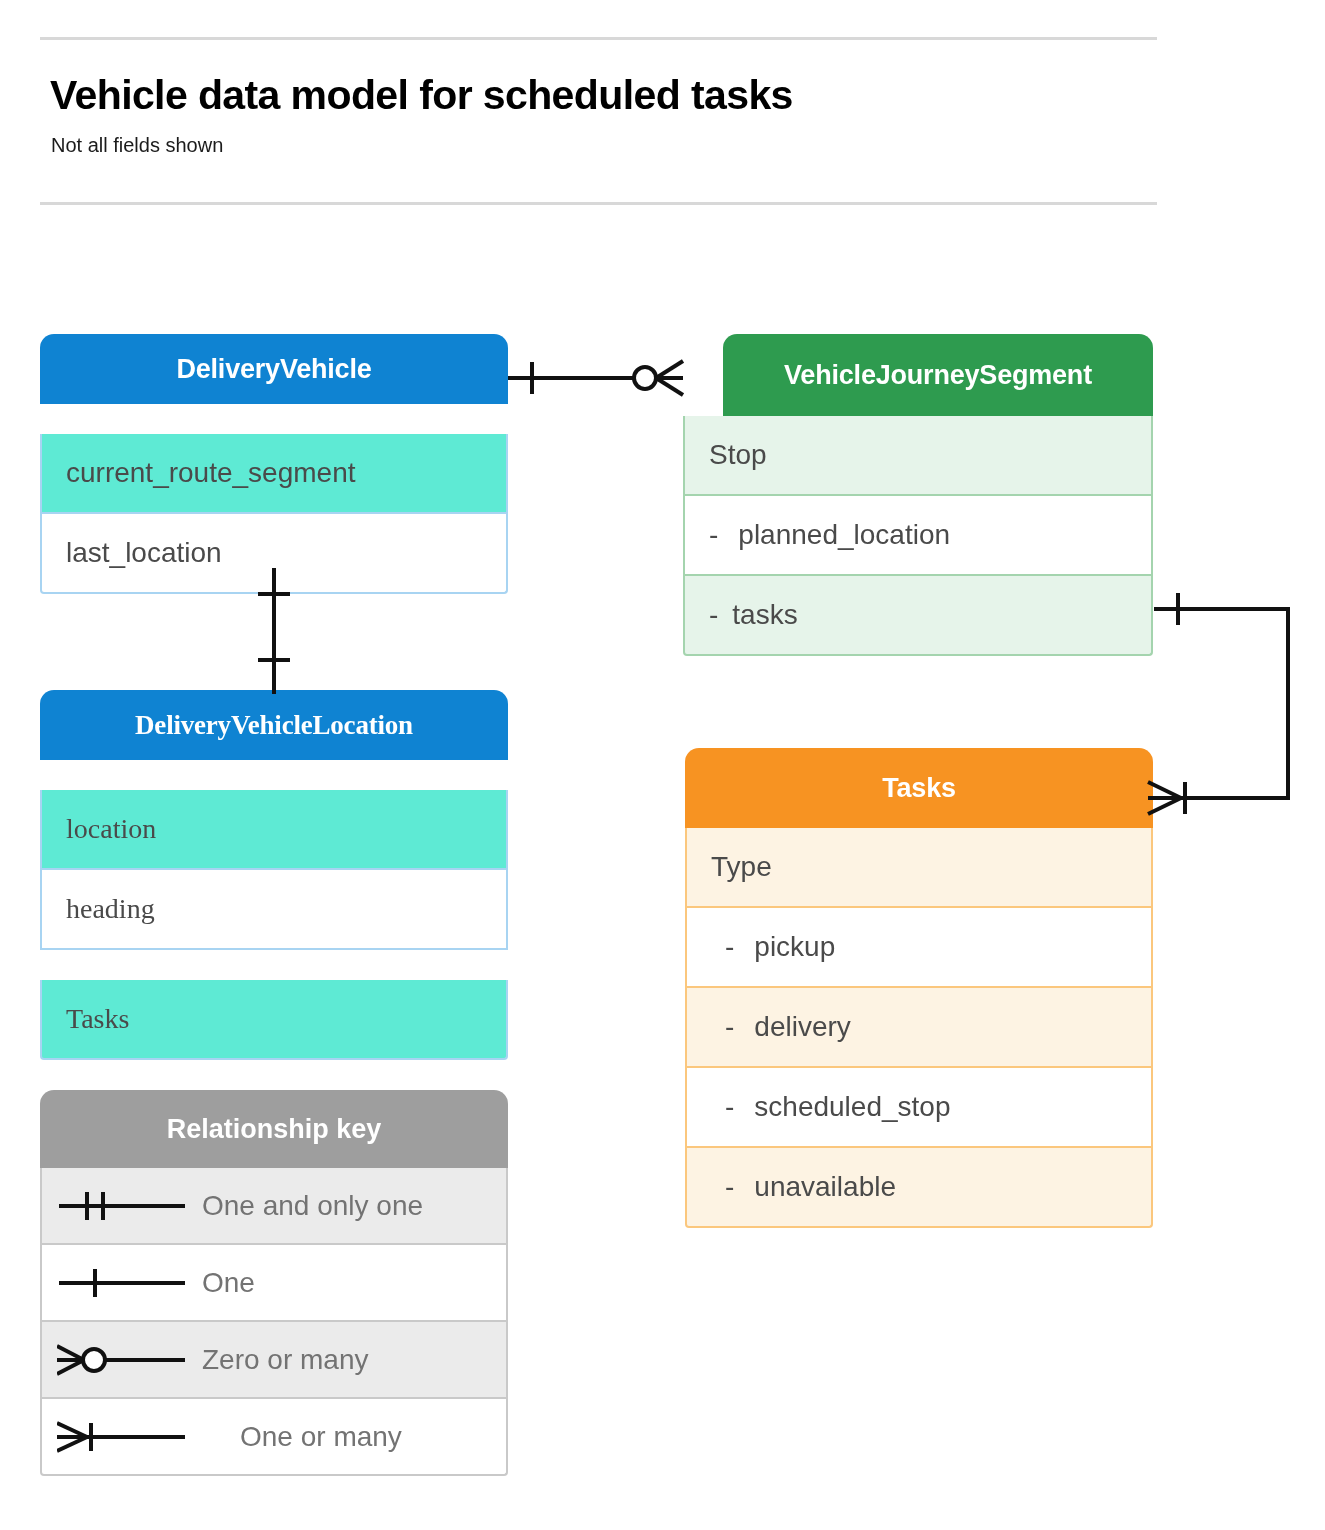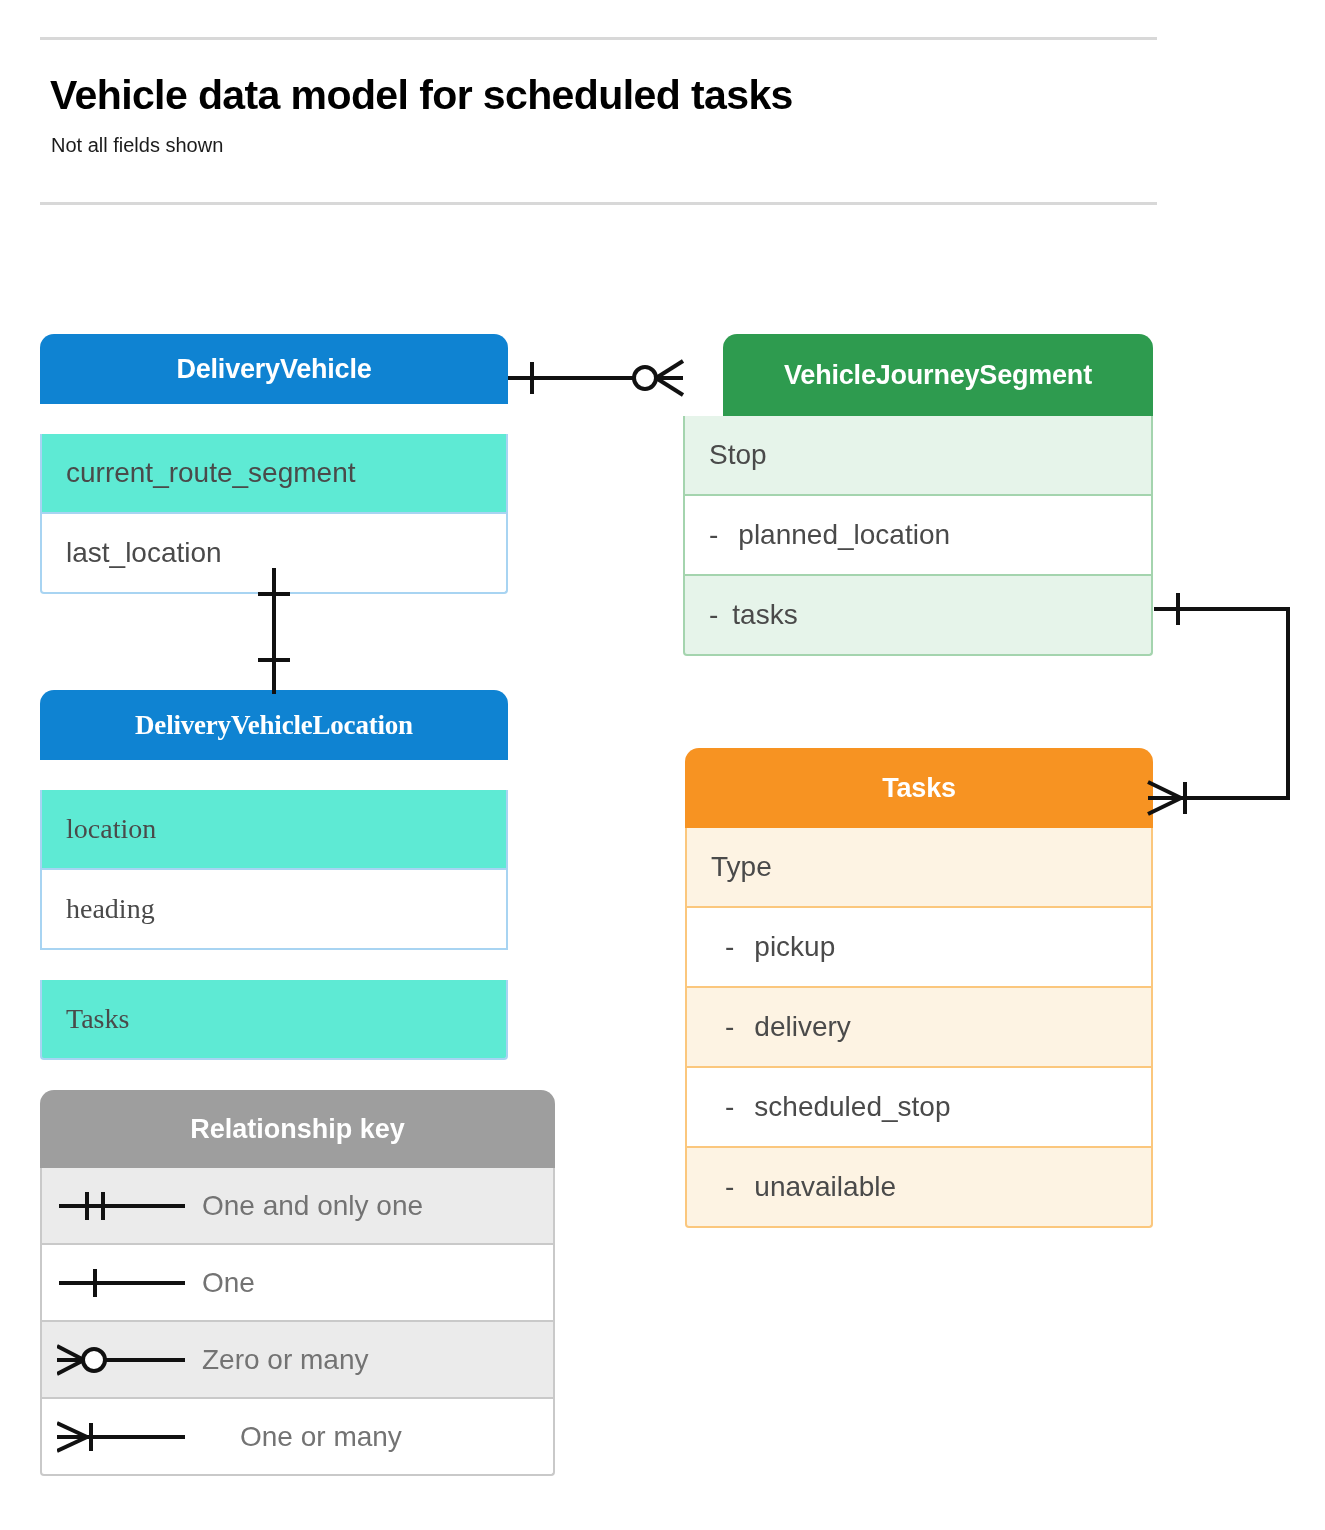--- a/index.html
+++ b/index.html
@@ -98,21 +98,21 @@
   .orange .entity-header { background: #f79322; }
   .orange .entity-row { border-color: #fbc77d; }
   .orange .entity-row.alt { background: #fdf3e3; }
   .orange .entity-row.plain { background: #ffffff; }
 
   
   #legend {
     position: absolute;
     left: 40px;
     top: 1090px;
-    width: 515px;
+    width: 468px;
   }
   #legend-header {
     height: 78px;
     background: #9e9e9e;
     border-radius: 14px 14px 0 0;
     color: #ffffff;
     font-size: 27px;
     font-weight: bold;
     display: flex;
     align-items: center;

